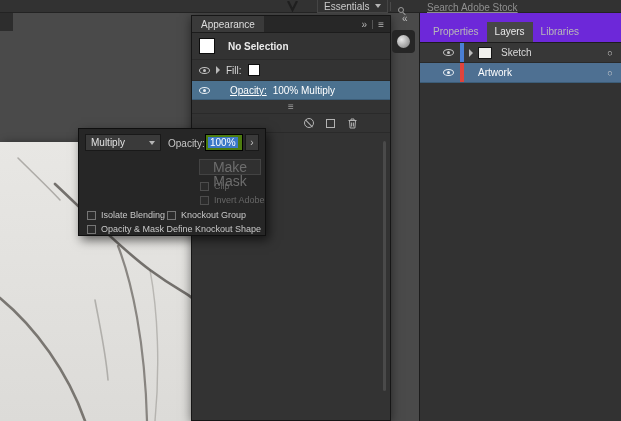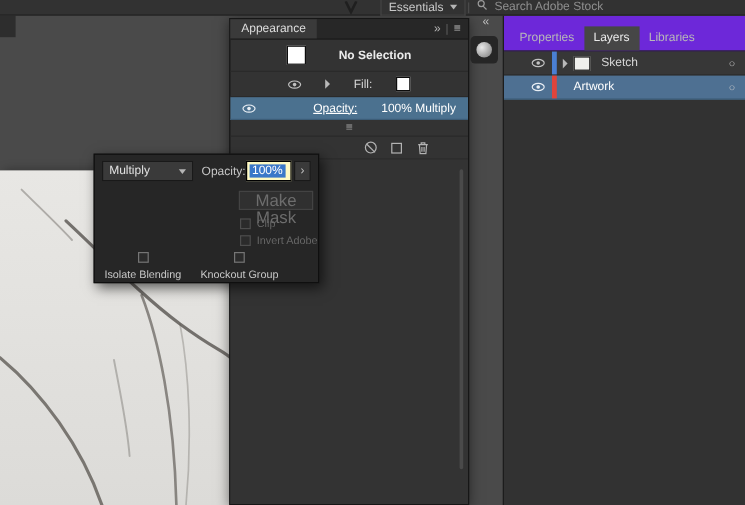--- a/index.html
+++ b/index.html
@@ -14,21 +14,21 @@
   .topbar { position:absolute; left:0; top:0; width:621px; height:13px;
     background:#323232; border-bottom:1px solid #232323; z-index:40; }
   .v-icon { position:absolute; left:287px; top:1px; }
   .workspace { position:absolute; left:317px; top:0; height:13px; display:flex;
     align-items:center; gap:5px; padding:0 6px; color:#c9c9c9; font-size:10px;
     border:1px solid #454545; border-top:none; }
   .caret-down { width:0; height:0; border-left:3px solid transparent;
     border-right:3px solid transparent; border-top:4px solid #b5b5b5; }
   .topbar-divider { position:absolute; left:390px; top:2px; width:1px; height:9px; background:#4a4a4a; }
   .stock-search { position:absolute; left:398px; top:0; height:13px; display:flex;
-    align-items:flex-start; gap:8px; color:#8f8f8f; font-size:10px; }
+    align-items:flex-end; gap:23px; color:#8f8f8f; font-size:10px;text-decoration:underline; }
   .mag { width:6px; height:6px; border:1px solid #9a9a9a; border-radius:50%; position:relative; }
   .mag::after { content:''; position:absolute; width:4px; height:1px; background:#9a9a9a;
     right:-3px; bottom:-2px; transform:rotate(45deg); }
 
   .tools-sliver { position:absolute; left:0; top:13px; width:13px; height:18px; background:#2d2d2d; }
 
   
   .artboard { position:absolute; left:0; top:142px; width:193px; height:279px;
     background:linear-gradient(180deg,#e8e7e4 0%, #dcdbd8 100%);
     box-shadow:3px 0 8px rgba(0,0,0,.35); }
@@ -37,22 +37,22 @@
   .appearance { position:absolute; left:191px; top:15px; width:200px; height:406px;
     background:#333333; border:1px solid #161616; box-shadow:0 2px 10px rgba(0,0,0,.5);
     z-index:10; display:flex; flex-direction:column; }
   .ap-header { height:17px; background:#272727; display:flex; align-items:stretch;
     border-bottom:1px solid #1c1c1c; flex:0 0 auto; }
   .ap-tab { padding:0 9px; background:#3a3a3a; color:#dddddd; font-size:10px;
     display:flex; align-items:center; }
   .ap-header-icons { margin-left:auto; display:flex; align-items:center; gap:5px;
     padding-right:6px; color:#b5b5b5; font-size:10px; }
   .hdr-sep { width:1px; height:9px; background:#555; }
-  .ap-row { display:flex; align-items:center; padding:0 7px; gap:20px;
-    border-bottom:1px solid #2a2a2a; font-size:10px; color:#d6d6d6; flex:0 0 auto;justify-content:center; }
+  .ap-row { display:flex; align-items:center; padding:0 7px; gap:6px;
+    border-bottom:1px solid #2a2a2a; font-size:10px; color:#d6d6d6; flex:0 0 auto; }
   .row-noselection { height:27px; }
   .swatch-lg { width:16px; height:16px; background:#fff; border:1px solid #0d0d0d; }
   .ns-label { font-weight:bold; color:#ebebeb; margin-left:7px; }
   .row-stroke, .row-fill { height:21px; }
   .eye { width:11px; height:7px; border:1px solid #c2c2c2; border-radius:50%/50%; position:relative; flex:0 0 auto; }
   .eye::after { content:''; position:absolute; width:3px; height:3px; border-radius:50%;
     background:#c2c2c2; left:3px; top:1px; }
   .tri { width:0; height:0; border-left:4px solid #b9b9b9;
     border-top:4px solid transparent; border-bottom:4px solid transparent; flex:0 0 auto; }
   .swatch-stroke { width:12px; height:12px; background:#fff; border:1px solid #0d0d0d; position:relative; }
@@ -77,32 +77,32 @@
 
   
   .popup { position:absolute; left:78px; top:128px; width:188px; height:108px;
     background:#262626; border:1px solid #0f0f0f; box-shadow:3px 4px 10px rgba(0,0,0,.6);
     z-index:30; font-size:10px; }
   .blend-select { position:absolute; left:6px; top:5px; width:76px; height:17px;
     background:#3a3a3a; border:1px solid #191919; color:#e2e2e2; display:flex;
     align-items:center; justify-content:space-between; padding:0 5px; }
   .pop-opacity-label { position:absolute; left:89px; top:9px; color:#c6c6c6; }
   .opacity-field { position:absolute; left:126px; top:5px; width:38px; height:17px;
-    background:#fef9c3; border:1px solid #000; display:flex; align-items:center; padding-left:2px; }
+    background:#4d7c0f; border:1px solid #000; display:flex; align-items:center; padding-left:2px; }
   .sel-text { background:#3b78c8; color:#fff; padding:0 2px; }
   .stepper-btn { position:absolute; left:166px; top:5px; width:14px; height:17px;
     background:#3a3a3a; border:1px solid #191919; color:#c0c0c0; display:flex;
     align-items:center; justify-content:center; font-size:10px; }
   .make-mask-btn { position:absolute; left:120px; top:30px; width:62px; height:16px;
     background:#303030; border:1px solid #434343; color:#6d6d6d; font-size:14px;
     text-align:center; line-height:14px; }
   .chk { position:absolute; display:flex; align-items:center; gap:5px; font-size:9px; }
   .chk .box { width:9px; height:9px; background:#2b2b2b; border:1px solid #757575; flex:0 0 auto; }
   .chk.disabled { color:#666666; } .chk.disabled .box { border-color:#4d4d4d; }
-  .chk.enabled { color:#c8c8c8;flex-direction:column; }
+  .chk.enabled { color:#c8c8c8; }
   .clip-chk { left:121px; top:52px; } .invert-chk { left:121px; top:66px; }
   .isolate-chk { left:8px; top:81px; } .knockout-chk { left:88px; top:81px; }
   .define-chk { left:8px; top:95px; }
 
   
   .collapse-arrows { position:absolute; left:402px; top:13px; color:#bfbfbf; font-size:10px; z-index:12; }
   .panel-tile { position:absolute; left:392px; top:30px; width:23px; height:23px;
     background:#262626; border-radius:4px; display:flex; align-items:center;
     justify-content:center; z-index:12; }
   .tile-circle { width:13px; height:13px; border-radius:50%;
@@ -237,20 +237,24 @@
       <span>Invert Adobe</span>
     </div>
     <div class="chk enabled isolate-chk">
       <span class="box"></span>
       <span>Isolate Blending</span>
     </div>
     <div class="chk enabled knockout-chk">
       <span class="box"></span>
       <span>Knockout Group</span>
     </div>
+    <div class="chk enabled define-chk">
+      <span class="box"></span>
+      <span>Opacity &amp; Mask Define Knockout Shape</span>
+    </div>
   </div>
 
   <span class="collapse-arrows">«</span>
   <div class="panel-tile">
     <span class="tile-circle"></span>
   </div>
 
   <div class="dock">
     <div class="dock-tabbar">
       <div class="dock-tab">

